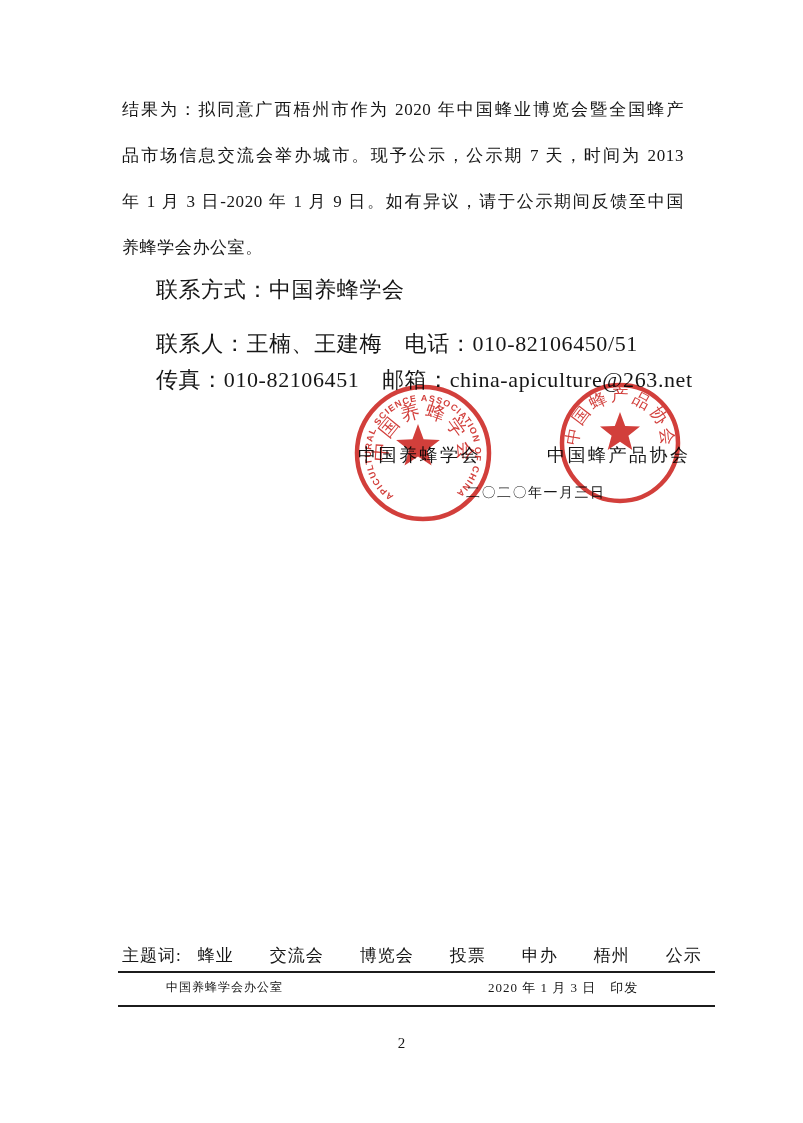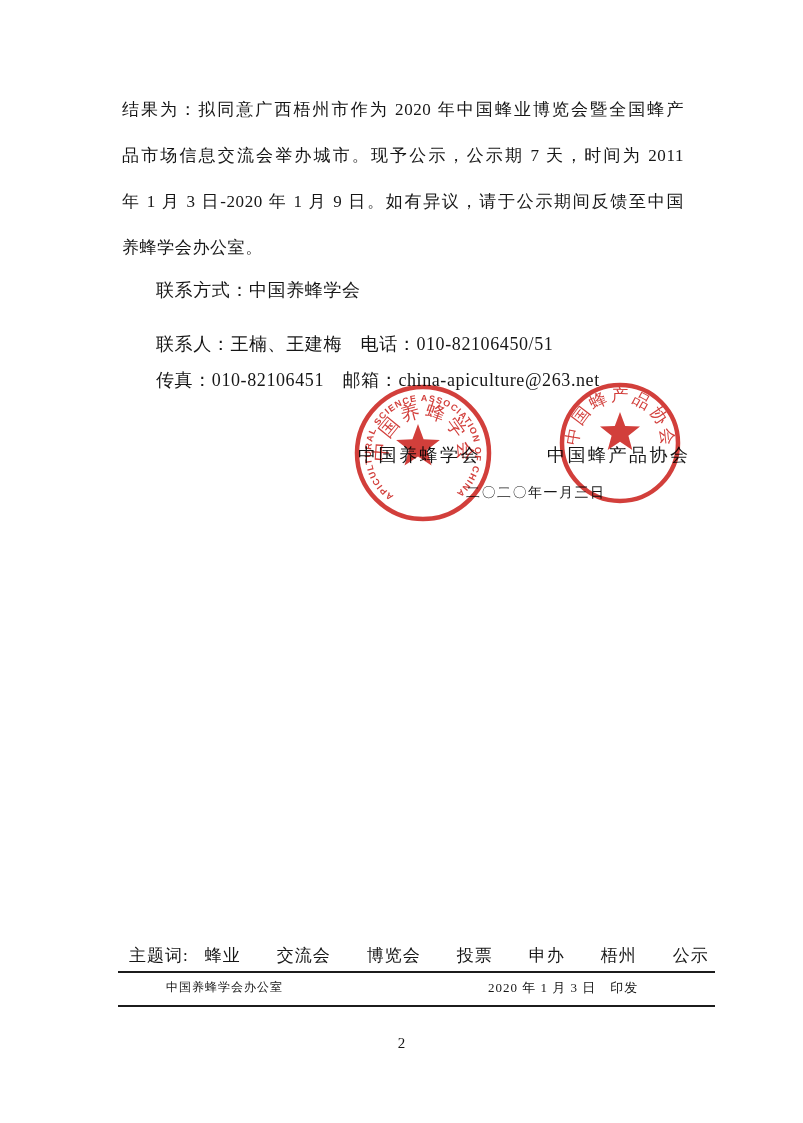--- a/index.html
+++ b/index.html
@@ -14,61 +14,61 @@
   .page { position: absolute; left: 0; top: 0; width: 803px; height: 1110px; background: #fff; }
 
   .bline {
     position: absolute; left: 122px; width: 562px;
     font-size: 17px; line-height: 24px; letter-spacing: 0.6px;
   }
   .justify { text-align: justify; text-align-last: justify; }
 
   .cline {
     position: absolute; left: 156px; width: 540px;
-    font-size: 18px; line-height: 24px; letter-spacing: 0.6px;
+    font-size: 22px; line-height: 24px; letter-spacing: 0.6px;
   }
 
   .sig {
     position: absolute; font-size: 18px; letter-spacing: 2.5px; white-space: nowrap;
   }
   .sig-date {
     position: absolute; font-size: 14px; letter-spacing: 1.5px; white-space: nowrap;
   }
 
   .stamp {
     position: absolute;
     mix-blend-mode: multiply;
     opacity: 0.88;
     pointer-events: none;
   }
   .stamp-en { font-family: "Liberation Sans", "DejaVu Sans", sans-serif; font-size: 9px; letter-spacing: 1.1px; font-weight: bold; }
   .stamp-zh-l { font-size: 19px; letter-spacing: 3px; }
   .stamp-zh-r { font-size: 17px; letter-spacing: 3px; }
 
-  .kw-row { position: absolute; left: 122px; top: 944px; font-size: 17px; white-space: nowrap; margin-left: 7px; }
+  .kw-row { position: absolute; left: 122px; top: 944px; font-size: 17px; white-space: nowrap; }
   .kw-label { letter-spacing: 1px; }
   .kw-list { margin-left: 16px; letter-spacing: 1px; }
 
   .rule { position: absolute; left: 118px; width: 597px; height: 1.6px; background: #1c1c1c; }
   .rule-1 { top: 971px; }
   .rule-2 { top: 1005px; }
 
   .issuer { position: absolute; left: 122px; top: 979px; font-size: 12px; letter-spacing: 1px; white-space: nowrap; margin-left: 44px; }
   .issue-date { position: absolute; left: 488px; top: 979px; font-size: 13px; letter-spacing: 1px; white-space: nowrap; }
 
   .page-num { position: absolute; left: 0; top: 1035px; width: 803px; text-align: center; font-size: 15px; }
 </style>
 </head>
 <body>
 
 <div class="page">
 
   <div>
     <div class="bline justify" style="top:98px">结果为：拟同意广西梧州市作为 2020 年中国蜂业博览会暨全国蜂产</div>
-    <div class="bline justify" style="top:144px">品市场信息交流会举办城市。现予公示，公示期 7 天，时间为 2011</div>
+    <div class="bline justify" style="top:144px">品市场信息交流会举办城市。现予公示，公示期 7 天，时间为 2013</div>
     <div class="bline justify" style="top:190px">年 1 月 3 日-2020 年 1 月 9 日。如有异议，请于公示期间反馈至中国</div>
     <div class="bline" style="top:236px">养蜂学会办公室。</div>
   </div>
 
   <div>
     <div class="cline" style="top:278px">联系方式：中国养蜂学会</div>
     <div class="cline" style="top:332px">联系人：王楠、王建梅　电话：010-82106450/51</div>
     <div class="cline" style="top:368px">传真：010-82106451　邮箱：china-apiculture@263.net</div>
   </div>
 

